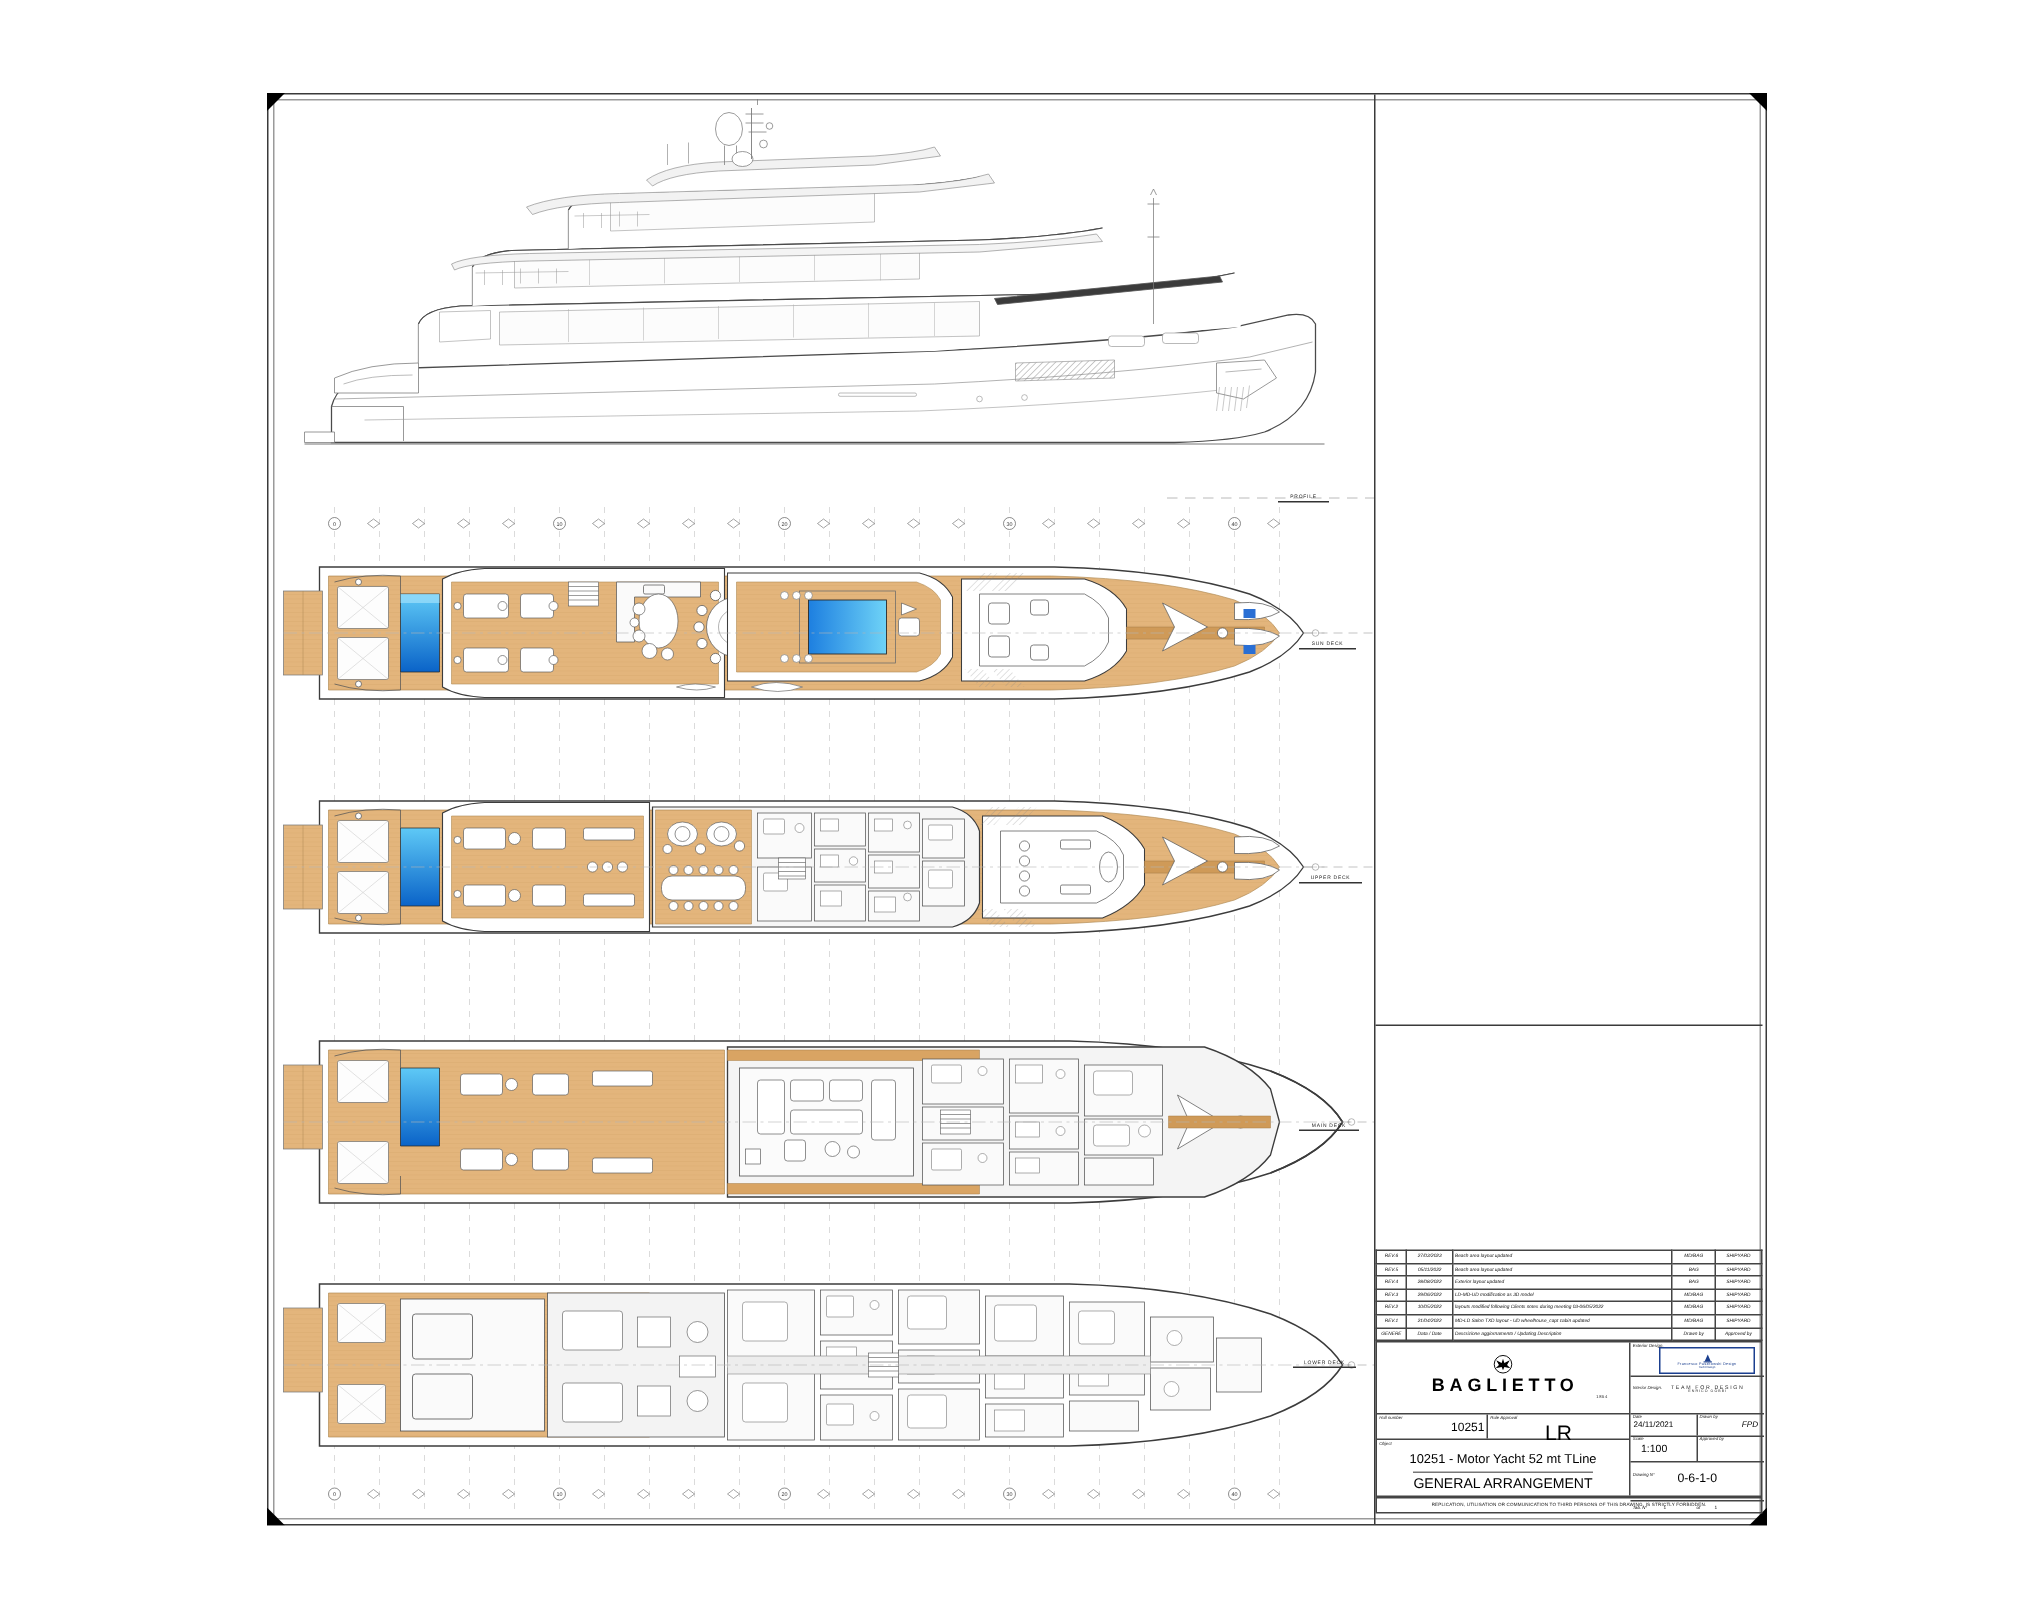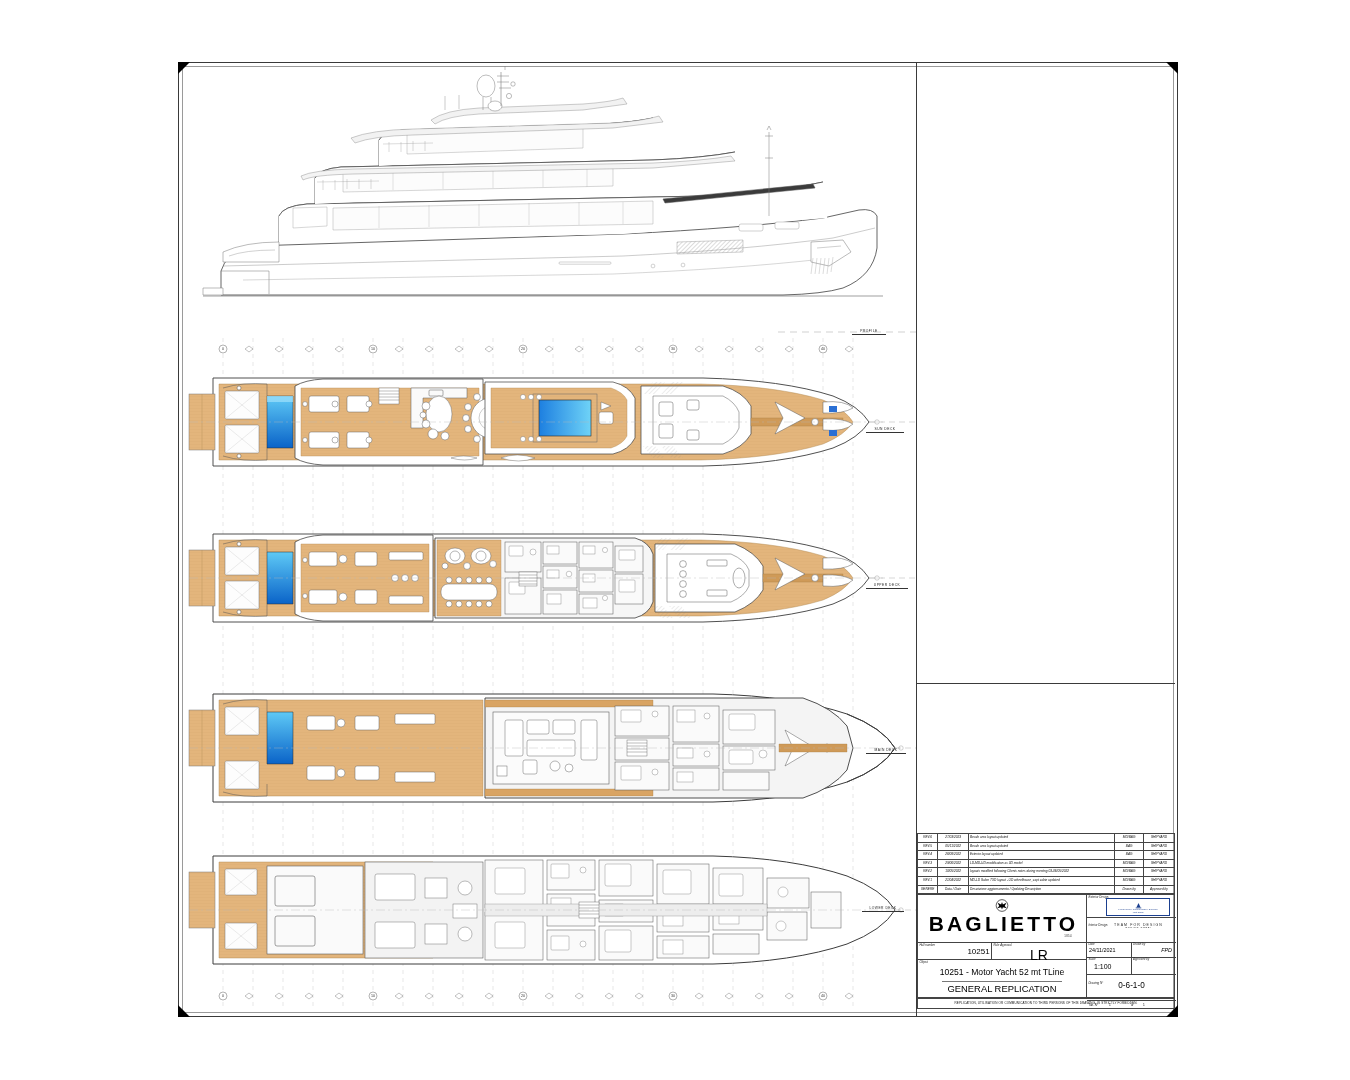--- a/index.html
+++ b/index.html
@@ -42,21 +42,21 @@
           border:0.6px solid #444;box-sizing:border-box;}
   .tb-left{position:absolute;left:0;top:0;width:168px;height:100%;}
   .tb-right{position:absolute;left:168px;top:0;width:90px;height:100%;
             border-left:0.6px solid #444;box-sizing:border-box;}
 
   .logo-cell{position:absolute;left:0;top:0;width:168px;height:48px;
              border-bottom:0.6px solid #444;box-sizing:border-box;
              display:flex;flex-direction:column;align-items:center;justify-content:center;}
   .bagl-bird{width:18px;height:13px;margin-bottom:1px;}
   .bagl-word{font-family:"Liberation Sans",sans-serif;font-weight:700;
-             font-size:21px;letter-spacing:3.2px;line-height:1;color:#000;
+             font-size:12px;letter-spacing:3.2px;line-height:1;color:#000;
              padding-left:3px;}
   .bagl-sub{font-size:2.8px;letter-spacing:.4px;align-self:flex-end;
             margin-right:14px;margin-top:1px;color:#222;}
 
   .cellrow{position:absolute;left:0;width:168px;border-bottom:0.6px solid #444;
            box-sizing:border-box;}
   .cell{position:relative;float:left;height:100%;box-sizing:border-box;}
   .lbl{position:absolute;left:1.5px;top:0.8px;font-size:2.9px;font-style:italic;color:#222;}
   .val{position:absolute;left:0;right:0;top:4.5px;text-align:center;}
 
@@ -904,21 +904,21 @@
           <div class="cell hull-c2">
             <span class="lbl">Rule Approval</span>
             <div class="val v-rule">LR</div>
           </div>
         </div>
 
         <div class="cellrow obj-row">
           <span class="lbl">Object</span>
           <div class="v-obj">10251 -  Motor Yacht 52 mt TLine</div>
           <div class="ga-line"></div>
-          <div class="v-ga">GENERAL REPLICATION</div>
+          <div class="v-ga">GENERAL ARRANGEMENT</div>
         </div>
       </div>
 
       <div class="tb-right">
 
         <div class="rcell" style="height:23px;">
           <span class="lbl" style="line-height:1.15;">Exterior Design.</span>
           <div class="ext-box">
             <svg class="ext-icon" viewBox="0 0 20 20">
               <path d="M4,16 L10,3 L16,16 Z" fill="#1b3f8f"></path>

